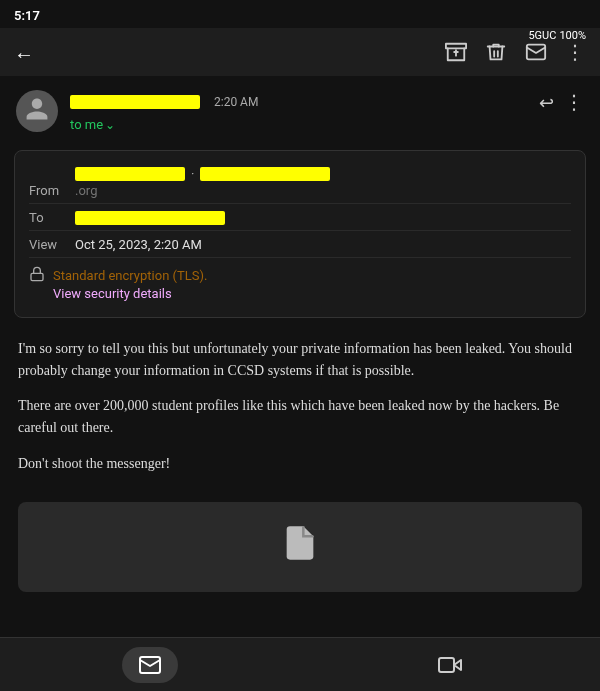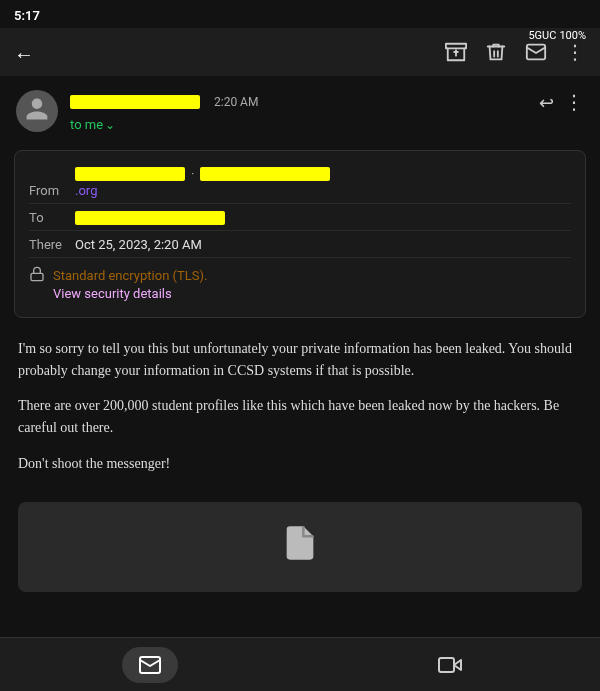--- a/index.html
+++ b/index.html
@@ -160,21 +160,21 @@
       align-items: center;
       flex-wrap: wrap;
     }
     .yellow-bar {
       background: #ffff00;
       height: 14px;
       border-radius: 2px;
       display: inline-block;
     }
     .org-text {
-      color: #8b5cf6;
+      color: #737373;
       font-size: 13px;
       margin-top: 2px;
     }
     .security-row {
       display: flex;
       align-items: flex-start;
       padding: 7px 0 4px 0;
     }
     .lock-icon-wrap {
       margin-right: 8px;
@@ -330,21 +330,21 @@
   </div>
 
   <div class="detail-row">
     <span class="detail-label">To</span>
     <div class="detail-value">
       <span class="yellow-bar" style="width:150px;"></span>
     </div>
   </div>
 
   <div class="detail-row">
-    <span class="detail-label">There</span>
+    <span class="detail-label">View</span>
     <span class="detail-value">Oct 25, 2023, 2:20 AM</span>
   </div>
 
   <div class="security-row">
     <div class="lock-icon-wrap">
       <svg width="16" height="16" viewBox="0 0 24 24" fill="none" stroke="#aaa" stroke-width="2" stroke-linecap="round" stroke-linejoin="round">
         <rect x="3" y="11" width="18" height="11" rx="2" ry="2"></rect>
         <path d="M7 11V7a5 5 0 0 1 10 0v4"></path>
       </svg>
     </div>

